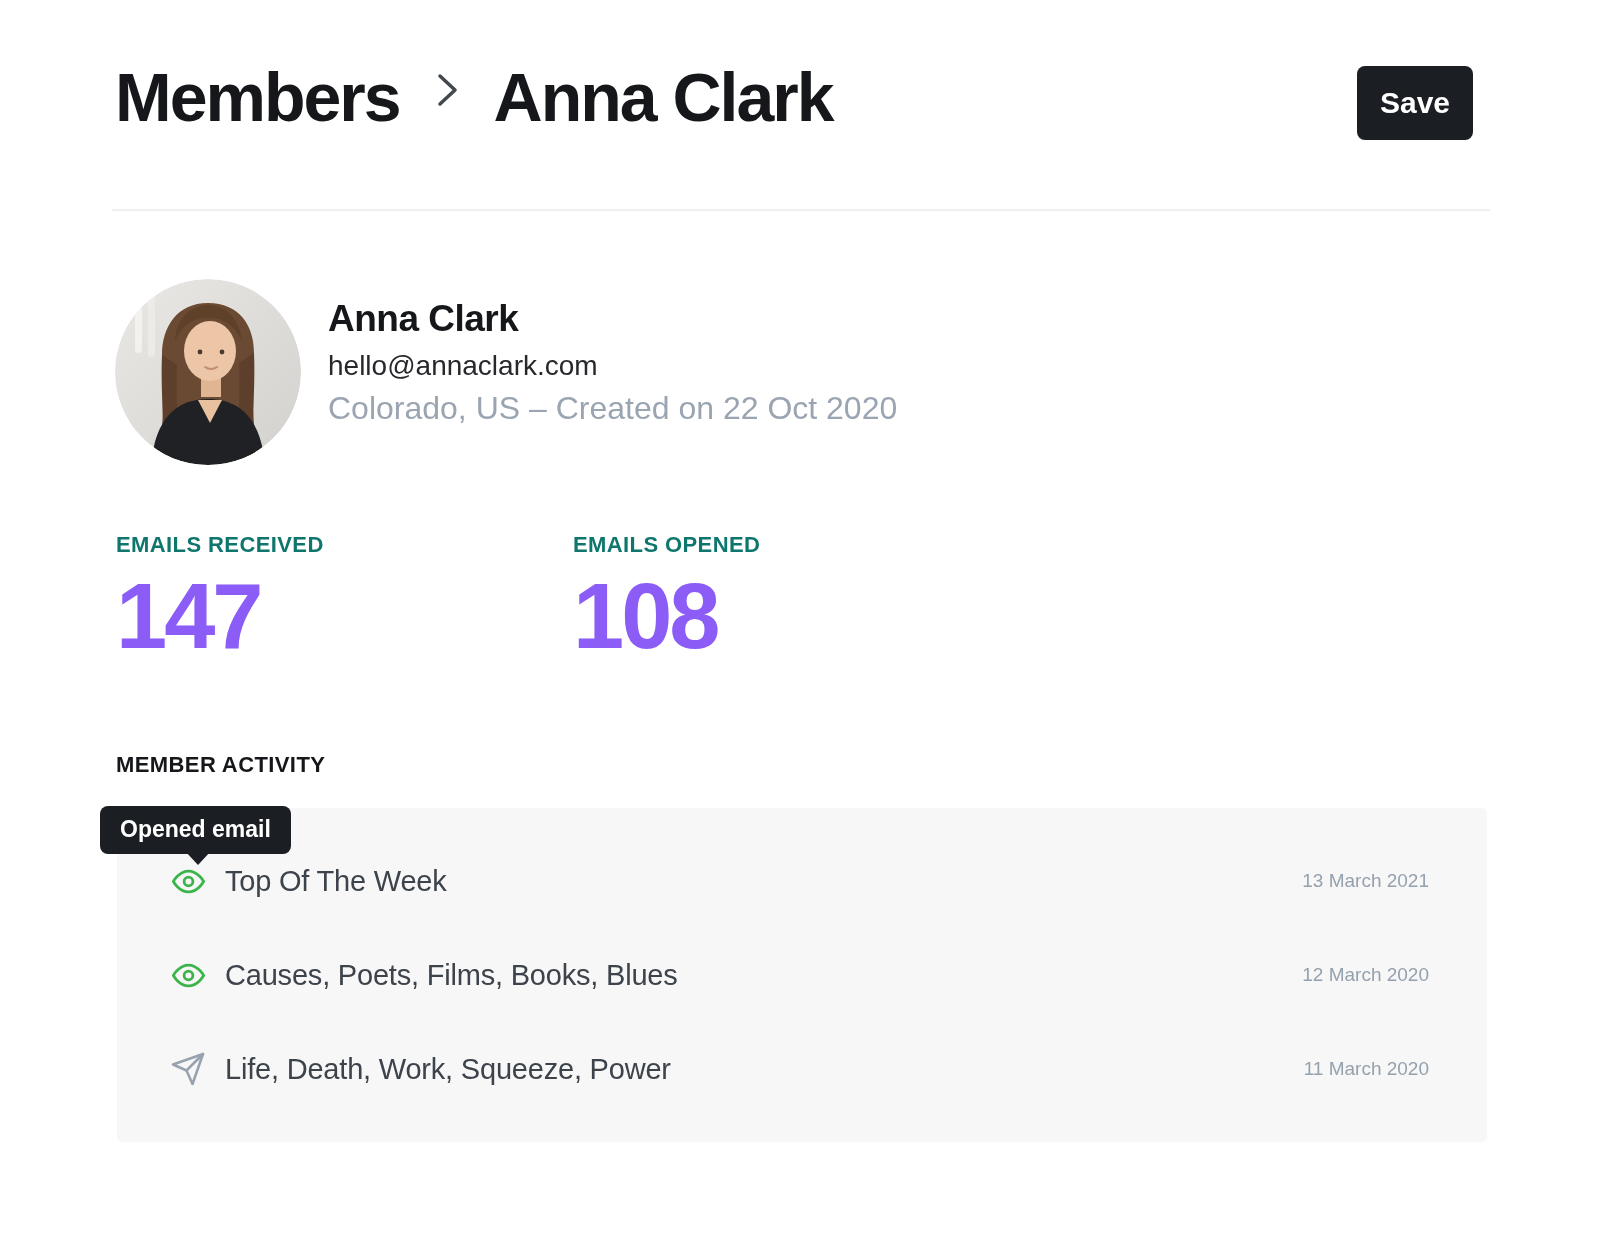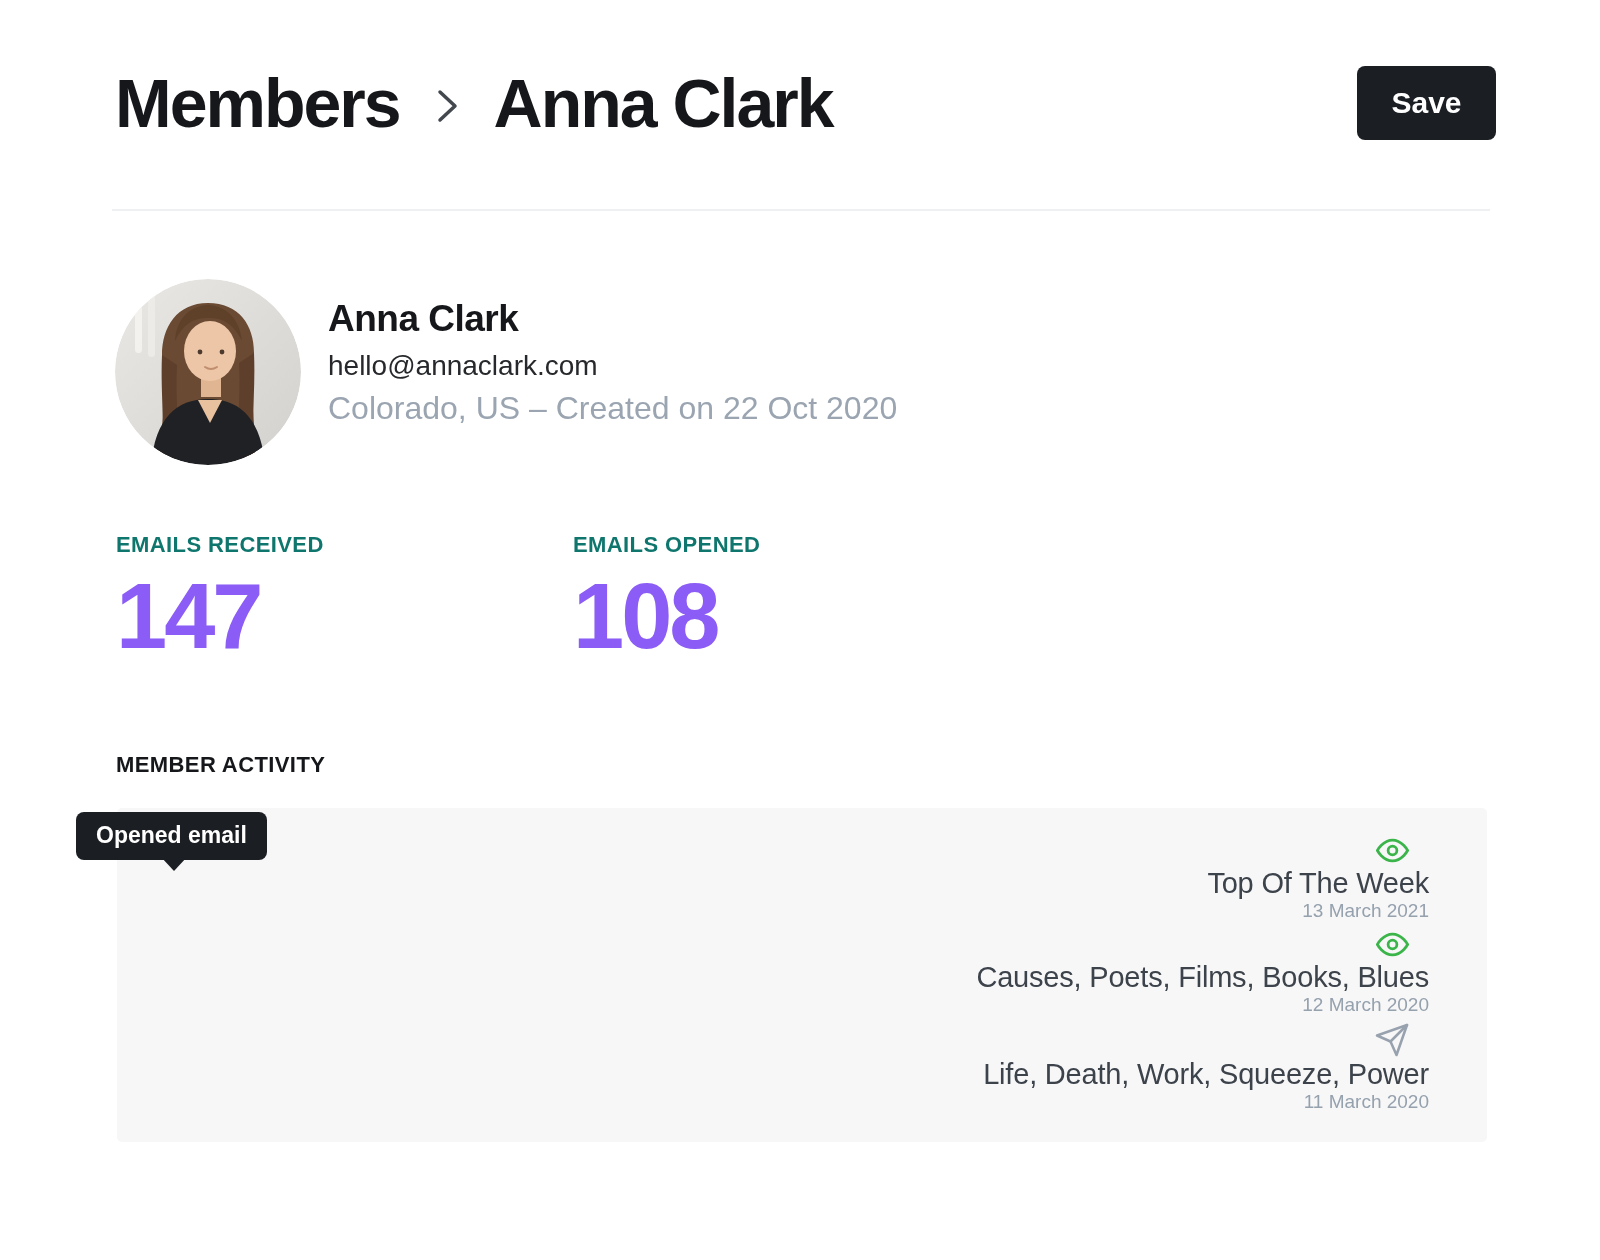--- a/index.html
+++ b/index.html
@@ -6,30 +6,30 @@
   html,body { background:#ffffff; }
   body {
     width:1600px; height:1260px;
     font-family:"Liberation Sans","DejaVu Sans",sans-serif;
     color:#15171a;
   }
   .canvas { position:relative; width:1600px; height:1260px; overflow:hidden; background:#fff; }
 
   
   .breadcrumb {
-    position:absolute; left:115px; top:64px;
-    display:flex; align-items:center; gap:32px;
+    position:absolute; left:115px; top:58px;
+    display:flex; align-items:flex-start; gap:32px;
     font-size:68px; font-weight:700; letter-spacing:-2px; color:#15171a;
     white-space:nowrap;
   }
   .breadcrumb .crumb-link { cursor:pointer; }
   .breadcrumb .chev { display:flex; align-items:center; padding-top:6px; }
 
   .save-btn {
-    position:absolute; left:1357px; top:66px; width:139px; height:74px;
+    position:absolute; left:1357px; top:66px; width:116px; height:74px;
     background:#1b1f23; color:#ffffff; border:none; border-radius:8px;
     font-family:inherit; font-size:30px; font-weight:700; cursor:pointer;
     display:flex; align-items:center; justify-content:center;
   }
 
   .divider { position:absolute; left:112px; top:209px; width:1378px; height:2px; background:#eef0f1; }
 
   
   .avatar {
     position:absolute; left:115px; top:279px; width:186px; height:186px;
@@ -53,28 +53,28 @@
 
   
   .activity-label { position:absolute; left:116px; top:752px; font-size:22px; font-weight:600; letter-spacing:0.4px; color:#15171a; }
 
   .activity-panel {
     position:absolute; left:117px; top:808px; width:1370px; height:334px;
     background:#f7f7f8; border-radius:5px;
     padding:26px 58px 0 52px;
   }
   .activity-row {
-    height:94px; display:flex; align-items:flex-end; cursor:pointer;flex-direction:column;
+    height:94px; display:flex; align-items:center; cursor:pointer;
   }
   .activity-icon { width:38px; display:flex; align-items:center; justify-content:center; margin-right:18px; }
   .activity-title { font-size:29px; font-weight:500; color:#3d434b; letter-spacing:-0.2px; }
   .activity-date { margin-left:auto; font-size:19px; font-weight:400; color:#95a1ad; }
 
   
-  .tooltip { position:absolute; left:76px; top:806px; z-index:5;margin-top:6px; }
+  .tooltip { position:absolute; left:100px; top:806px; z-index:5; }
   .tooltip-box {
     background:#1b1f23; color:#ffffff; font-size:23px; font-weight:700;
     padding:10px 20px 11px 20px; border-radius:8px; white-space:nowrap;
     display:inline-block;
   }
   .tooltip-tail {
     position:absolute; left:85px; top:45px;
     width:0; height:0;
     border-left:13px solid transparent; border-right:13px solid transparent;
     border-top:14px solid #1b1f23;

